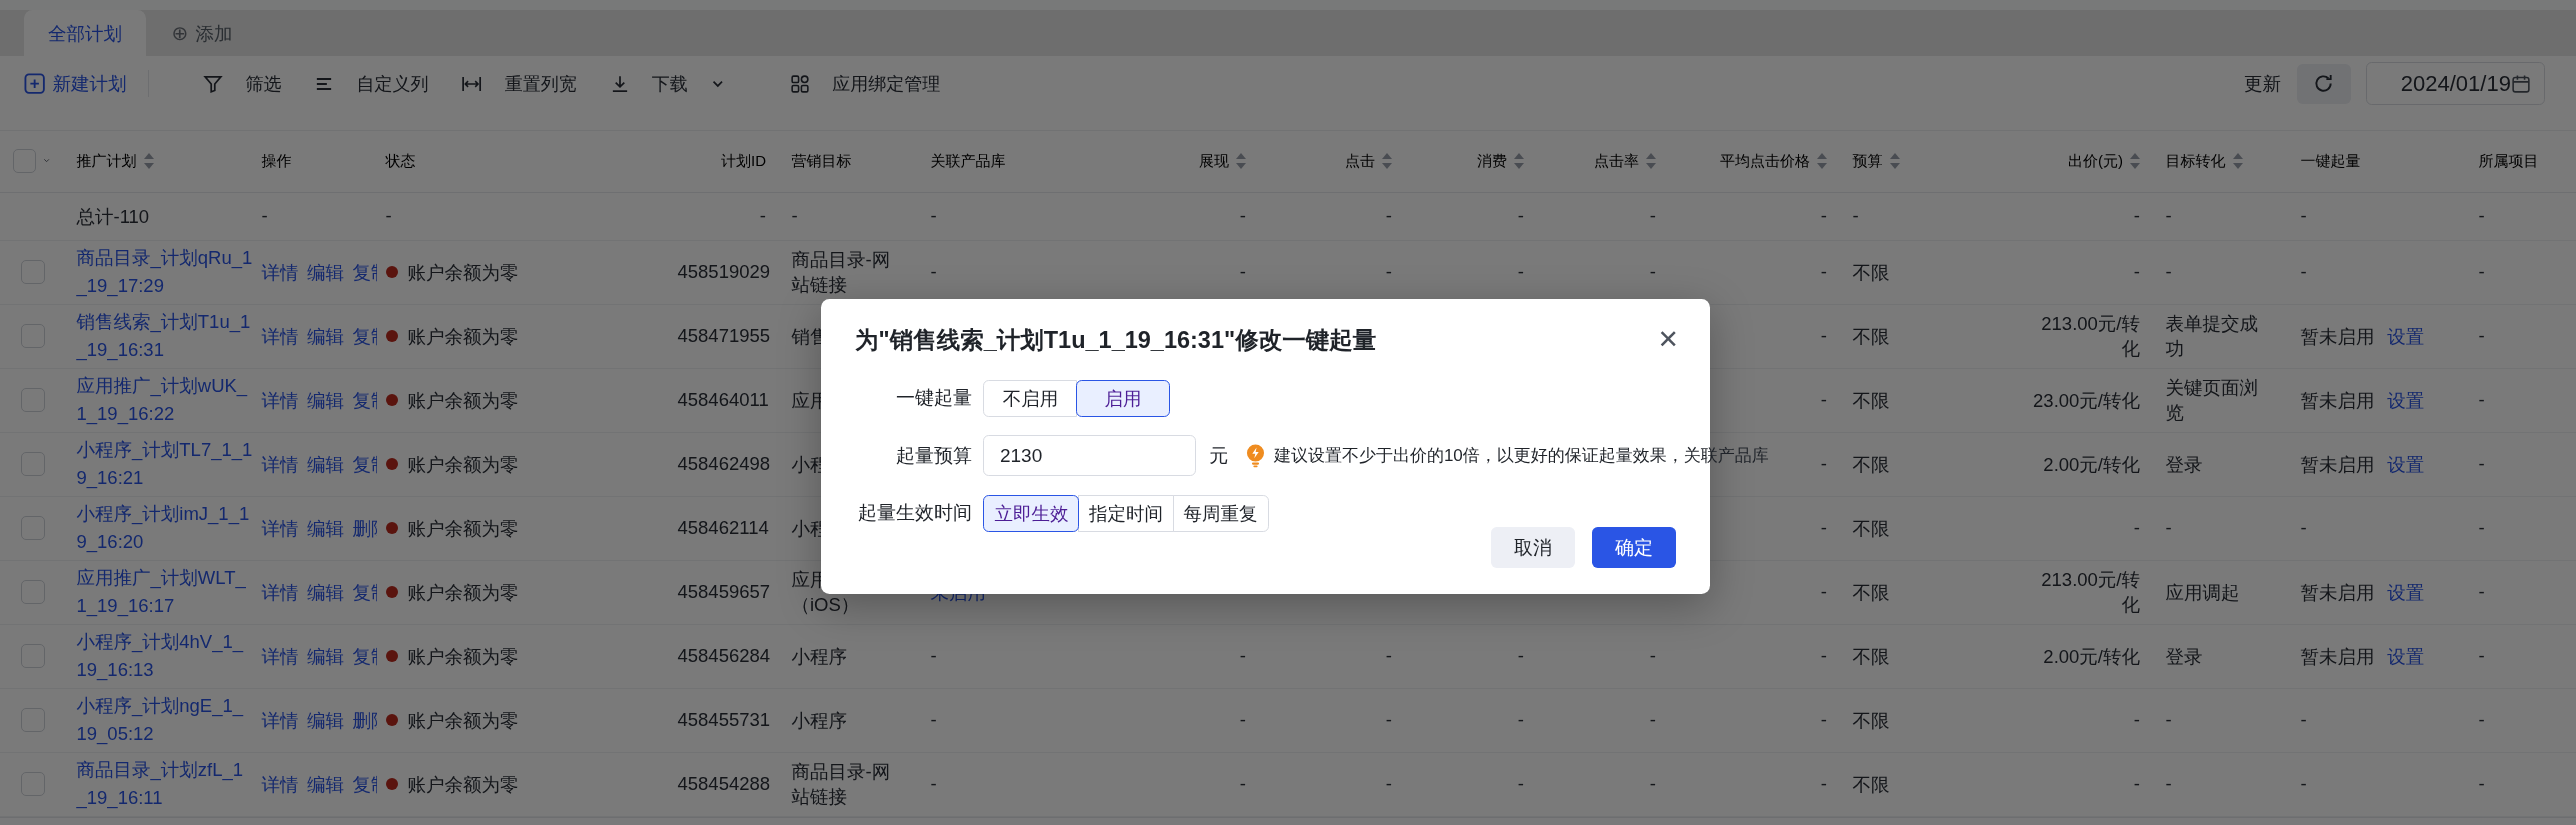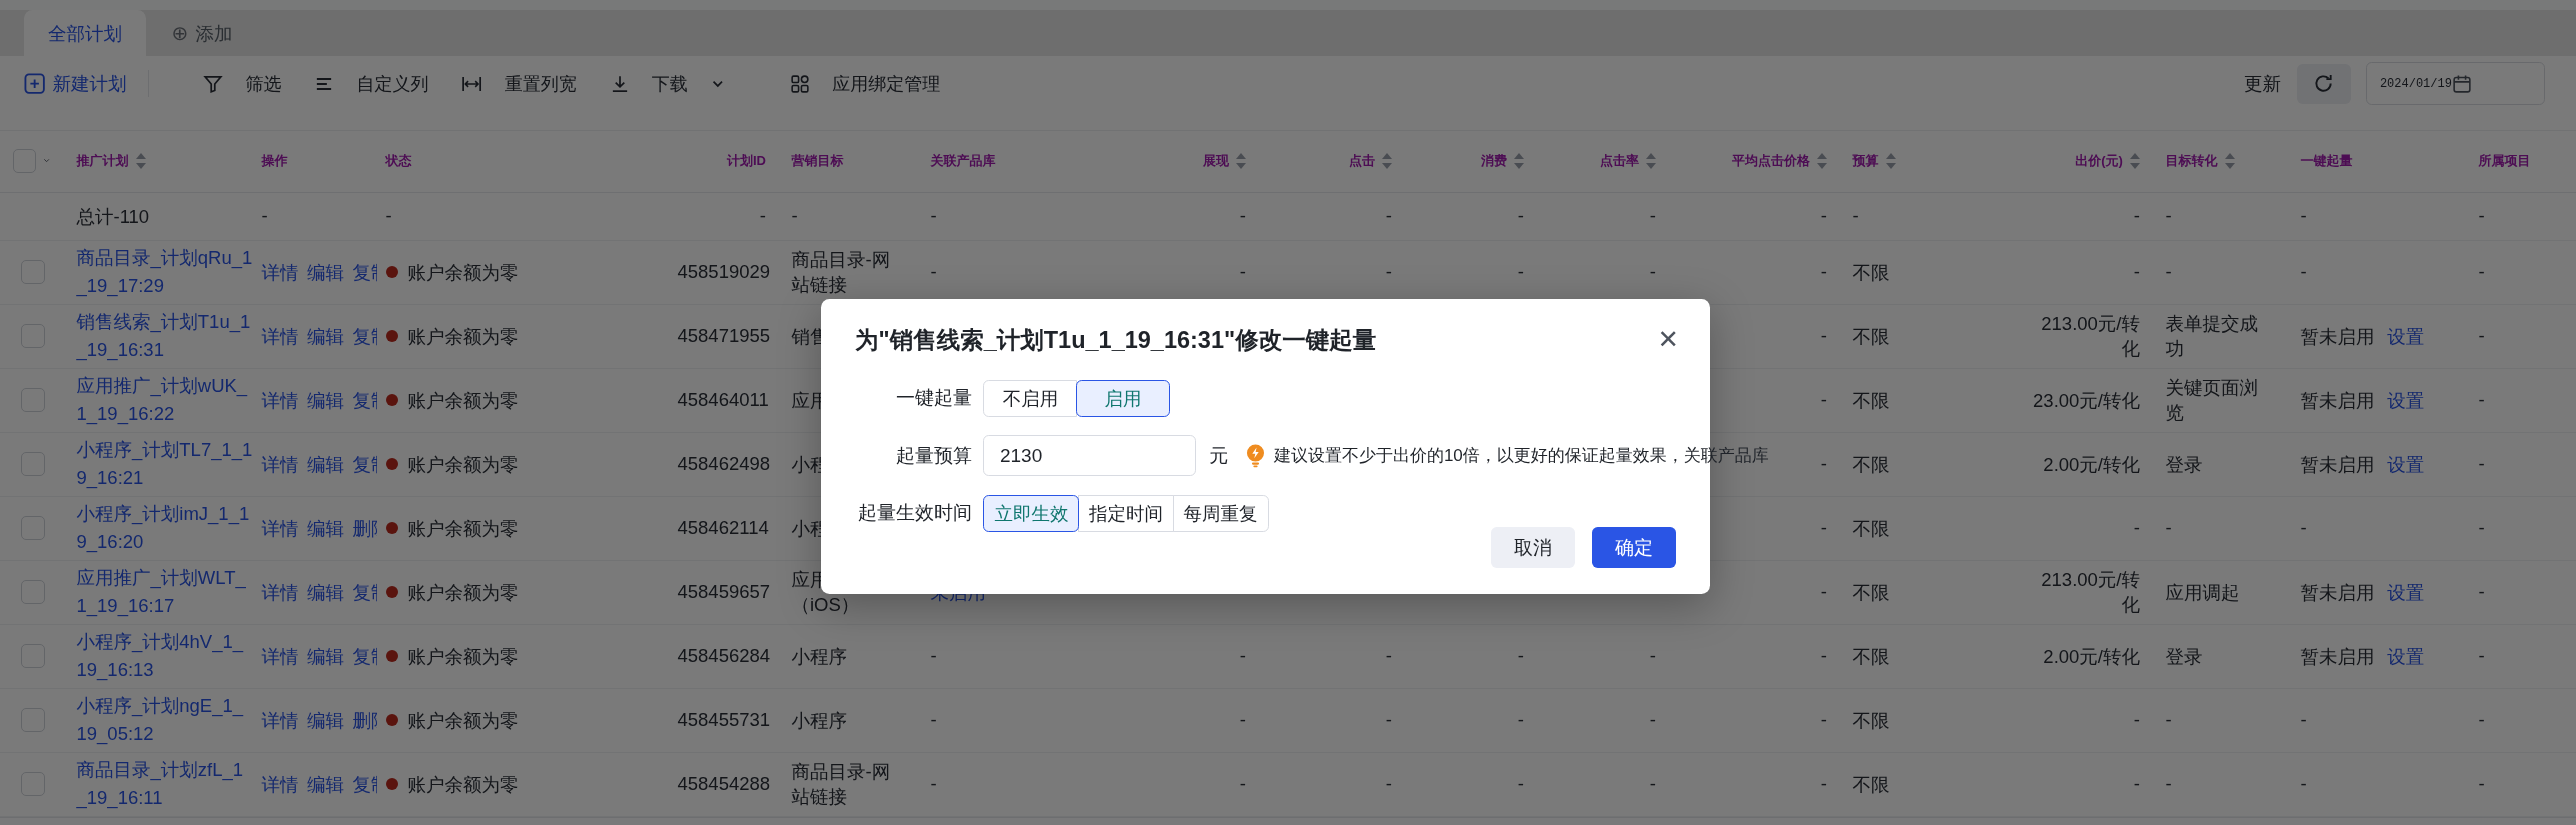--- a/index.html
+++ b/index.html
@@ -19,24 +19,24 @@
   .vdiv{width:1.4px;height:27px;background:#e4e6eb;margin:0 21.3px;}
   .search{position:relative;width:279px;height:43px;}
   .search input{width:100%;height:100%;box-sizing:border-box;border:1.4px solid #d9dce2;border-radius:5.7px;
         padding:0 46px 0 14.2px;font-size:18.5px;color:#20242b;outline:none;background:#fff;font-family:inherit;}
   .search input::placeholder{color:#9aa0aa;}
   .search .mag{position:absolute;right:12.8px;top:10px;}
   .tb-right{margin-left:auto;display:flex;align-items:center;gap:15.6px;padding-right:10px;}
   .update{font-size:18.5px;color:#2a2f38;}
   .refresh{width:54px;height:40px;background:#eceef3;border-radius:5.7px;display:flex;align-items:center;justify-content:center;}
   .datebox{width:151px;height:41px;border:1.4px solid #d9dce2;border-radius:5.7px;display:flex;align-items:center;
-        justify-content:flex-start;padding:0 12.8px;font-size:12px;color:#2a2f38;background:#fff;font-family:Liberation Mono, monospace;}
+        justify-content:flex-end;padding:0 12.8px;font-size:22px;color:#2a2f38;background:#fff;}
   
   table{table-layout:fixed;width:2576px;border-collapse:collapse;margin-top:18.5px;}
-  thead th{height:61px;font-size:13px;font-weight:700;color:#a21caf;border-top:0.7px solid #eceef1;border-bottom:0.7px solid #e7e9ed;}
+  thead th{height:61px;font-size:15px;font-weight:400;color:#000000;border-top:0.7px solid #eceef1;border-bottom:0.7px solid #e7e9ed;}
   th .h{display:flex;align-items:center;gap:5.7px;}
   th.r .h{justify-content:flex-end;}
   tbody td{font-size:18.5px;color:#2a2f38;border-bottom:0.7px solid #eef0f3;}
   tr.total td{height:47px;}
   tr.datarow td{height:63px;}
   td,th{padding:0 17px 0 8.5px;overflow:hidden;}
   td.r,th.r{text-align:right;}
   .c1{width:68px}.c2{width:185px}.c3{width:124px}.c4{width:292px}.c5{width:114px}.c6{width:139px}
   .c7{width:188px}.c8{width:153px}.c9{width:146px}.c10{width:132px}.c11{width:132px}.c12{width:171px}
   .c13{width:171px}.c14{width:142px}.c15{width:135px}.c16{width:178px}.c17{width:108px}
@@ -60,21 +60,21 @@
   .m-title{font-size:23.5px;font-weight:600;color:#1f2329;line-height:31px;}
   .m-close{position:absolute;right:31px;top:28.4px;font-size:25.6px;color:#4e545e;cursor:pointer;line-height:1;}
   .m-row{display:flex;align-items:center;margin-top:18.5px;}
   .m-label{width:117px;text-align:right;margin-right:11.4px;font-size:19px;color:#1f2329;flex:none;}
   .seggroup{display:inline-flex;}
   .seg{min-width:94px;height:37px;box-sizing:border-box;display:flex;align-items:center;justify-content:center;
         border:1.4px solid #d8dbe2;background:#fff;font-size:18.5px;color:#1f2329;padding:0 10px;cursor:pointer;}
   .seg+.seg{margin-left:-1.4px;}
   .seg:first-child{border-radius:5.7px 0 0 5.7px;}
   .seg:last-child{border-radius:0 5.7px 5.7px 0;}
-  .seg.active{border:1.4px solid #2a55e5;background:#e9efff;color:#0f766e;font-weight:500;border-radius:5.7px;z-index:1;}
+  .seg.active{border:1.4px solid #2a55e5;background:#e9efff;color:#4c1d95;font-weight:500;border-radius:5.7px;z-index:1;}
   .m-input{width:213px;height:41px;box-sizing:border-box;border:1.4px solid #d8dbe2;border-radius:5.7px;
         font-size:19px;color:#1f2329;padding:0 15.6px;outline:none;font-family:inherit;}
   .unit{margin-left:12.8px;font-size:19px;}
   .hint{display:flex;align-items:center;gap:7.1px;margin-left:15.6px;font-size:17px;color:#1f2329;white-space:nowrap;}
   .bulb{flex:none;}
   .m-footer{position:absolute;right:34px;bottom:25.6px;display:flex;gap:17px;}
   .btn{height:41px;padding:0 23px;border-radius:5.7px;font-size:19px;display:flex;align-items:center;justify-content:center;cursor:pointer;}
   .btn.ghost{background:#edeff5;color:#1f2329;}
   .btn.primary{background:#2a55e5;color:#fff;}
 </style>

